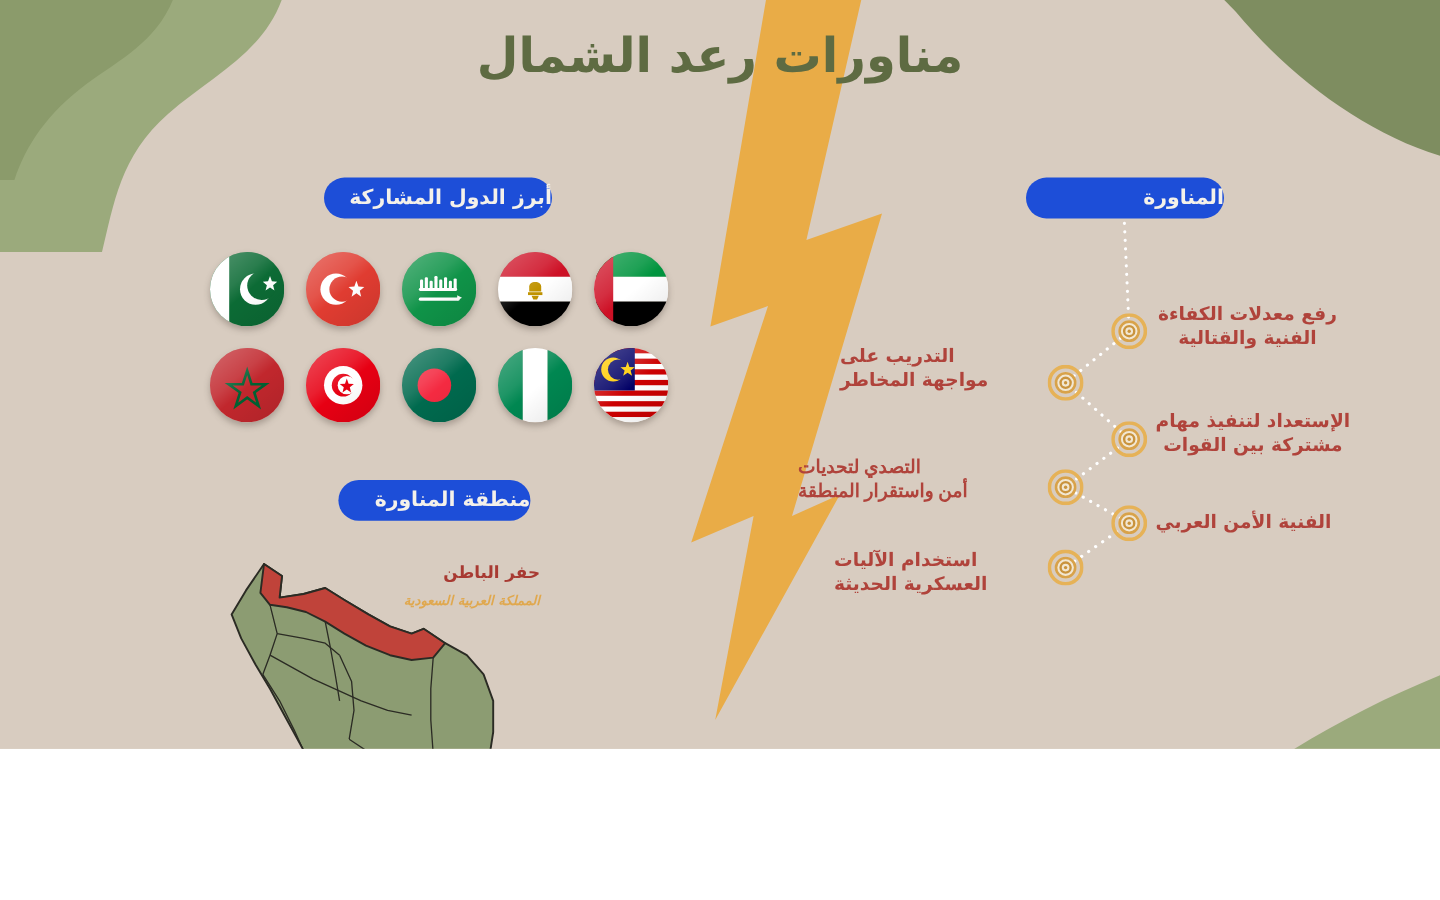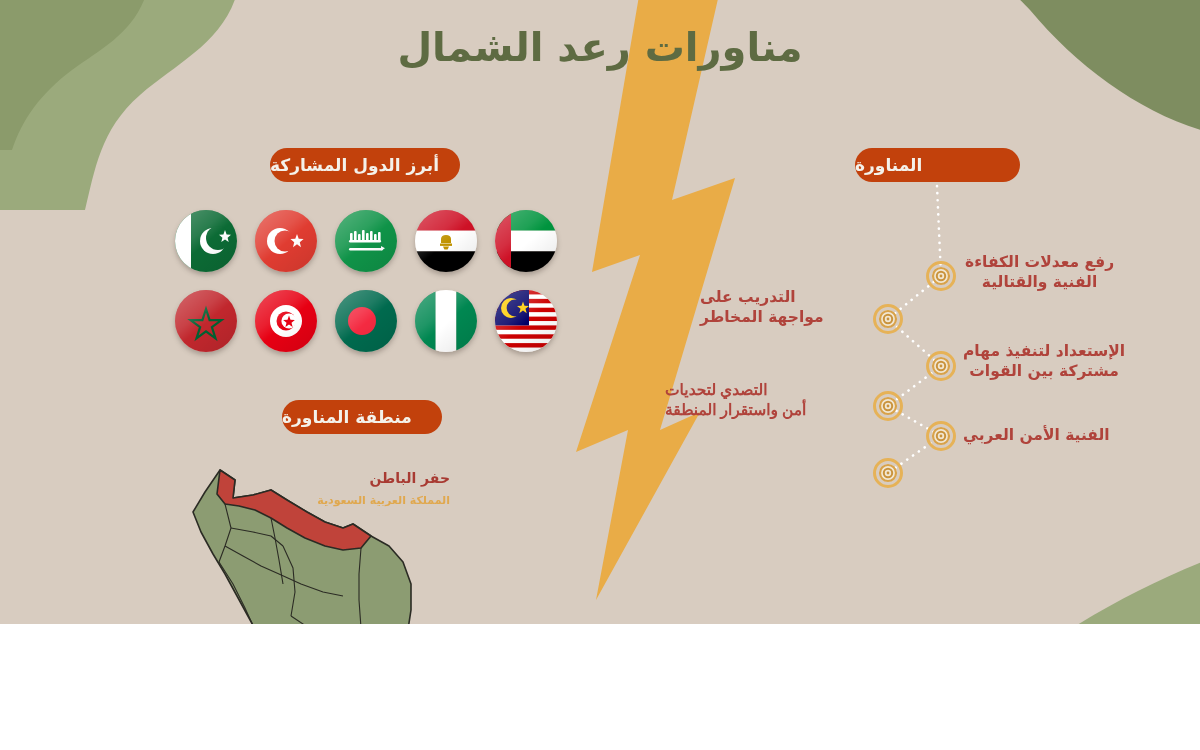--- a/index.html
+++ b/index.html
@@ -26,26 +26,26 @@
     font-weight: bold;
     color: #5E6B42;
     letter-spacing: 0px;
     z-index: 6;
     direction: rtl;
   }
 
   
   .badge {
     position: absolute;
-    background: #c2410c;
+    background: #1d4ed8;
     color: #F4F1EA;
     border-radius: 22px;
     font-size: 17px;
     font-weight: bold;
-    text-align: left;
+    text-align: right;
     line-height: 34px;
     height: 34px;
     z-index: 5;
     direction: rtl;
     white-space: nowrap;
   }
   #badge-countries { top: 148px; left: 270px; width: 190px; }
   #badge-objectives { top: 148px; left: 855px; width: 165px; }
   #badge-map { top: 400px; left: 282px; width: 160px; }
 
@@ -91,21 +91,21 @@
     z-index: 6;
     direction: rtl;
     text-align: right;
   }
   #map-city {
     top: 470px; left: 300px; width: 150px;
     font-size: 14px; font-weight: bold; color: #A83A32;
   }
   #map-country {
     top: 494px; left: 300px; width: 150px;
-    font-size: 11px; font-weight: bold; color: #E0A84E;
+    font-size: 11px; font-weight: bold; color: #E0A84E; font-style: italic;
   }
 
   
   #objectives { position: absolute; inset: 0; z-index: 5; }
   #obj-lines { position: absolute; inset: 0; width: 1200px; height: 750px; }
   .obj-marker {
     position: absolute;
     width: 30px; height: 30px;
     transform: translate(-50%, -50%);
   }
@@ -359,15 +359,17 @@
        <circle cx="15" cy="15" r="1.4" fill="#C9933D"></circle>
      </svg></div>
       <div class="obj-text right-side" style="left: 963px; top: 425px;">الفنية الأمن العربي</div>
       <div class="obj-marker" style="left: 888px; top: 473px;"><svg viewBox="0 0 30 30" width="30" height="30">
        <circle cx="15" cy="15" r="13.5" fill="none" stroke="#E6B257" stroke-width="3"></circle>
        <circle cx="15" cy="15" r="9" fill="#F2E7D2"></circle>
        <circle cx="15" cy="15" r="8" fill="none" stroke="#D8A24A" stroke-width="2.2"></circle>
        <circle cx="15" cy="15" r="4.2" fill="none" stroke="#C9933D" stroke-width="2"></circle>
        <circle cx="15" cy="15" r="1.4" fill="#C9933D"></circle>
      </svg></div>
+      <div class="obj-text left-side" style="left: 695px; top: 457px;">استخدام الآليات
+العسكرية الحديثة</div>
     </div>
 
 </div>
 
 </body></html>

